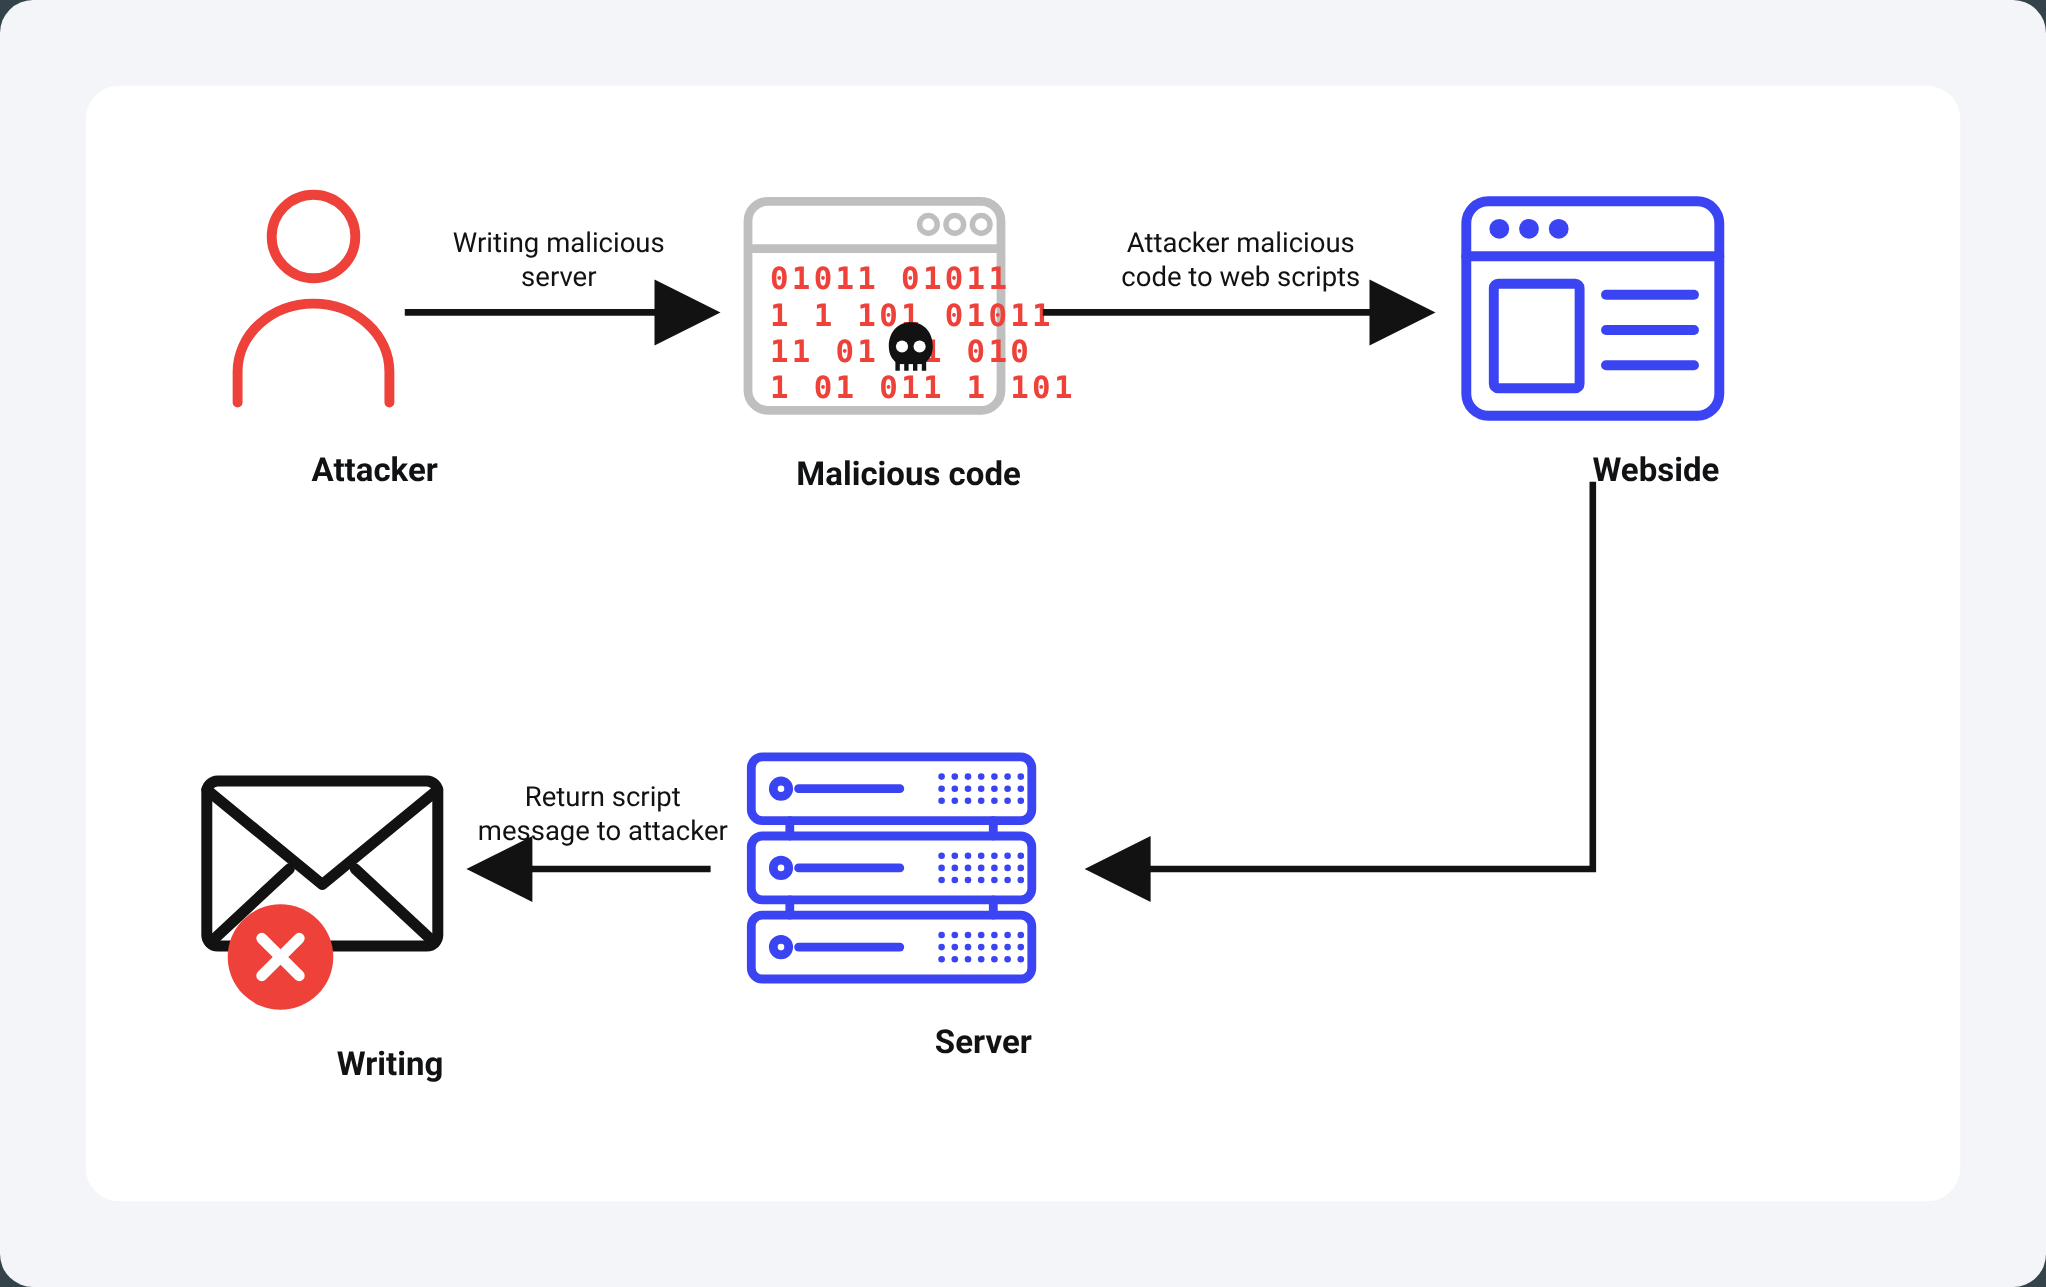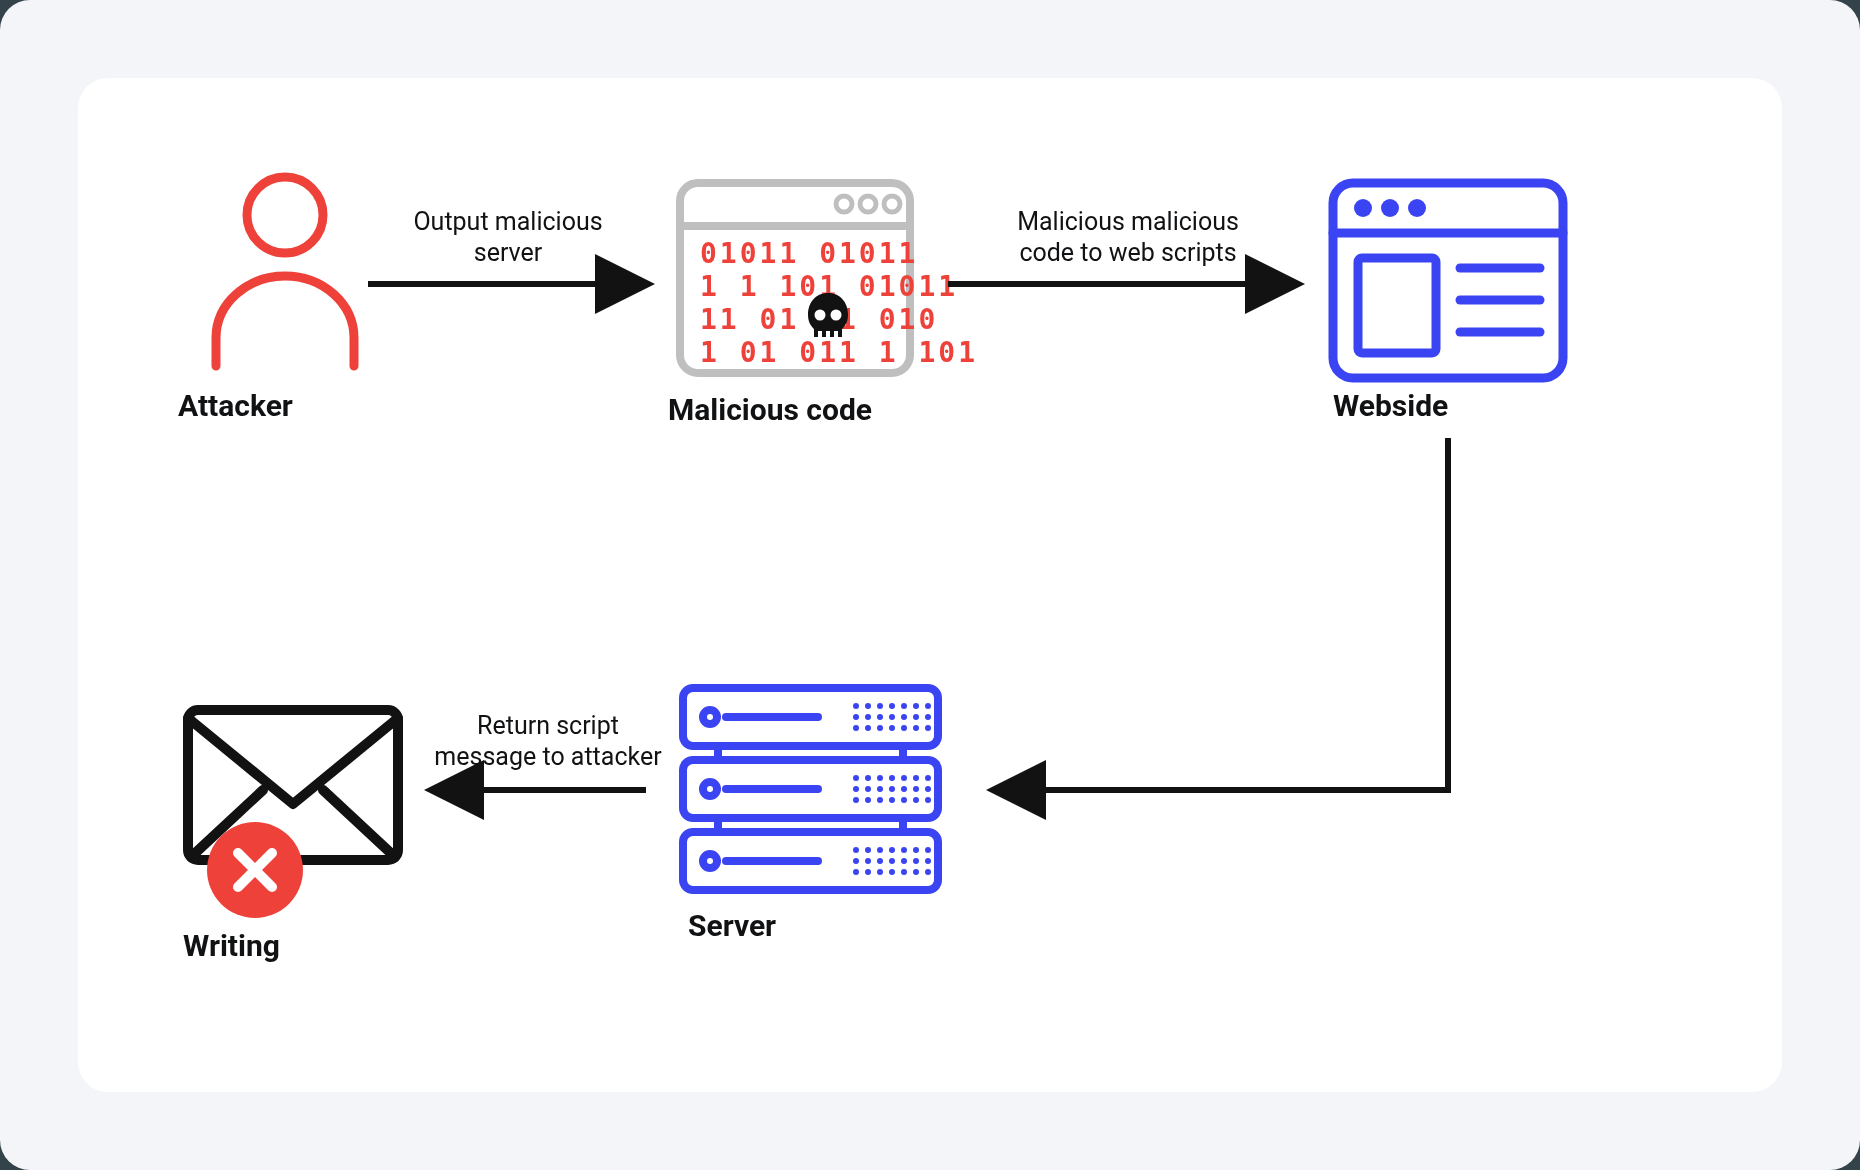--- a/index.html
+++ b/index.html
@@ -23,21 +23,22 @@
     width: 100%;
     height: 100%;
     background: #ffffff;
     border-radius: 30px;
   }
   .node-label {
     position: absolute;
     font-size: 30px;
     font-weight: 700;
     color: #111214;
-    text-align: left;
+    text-align: right;
+    margin-top: 22px;
   }
   .arrow-label {
     position: absolute;
     font-size: 25px;
     font-weight: 400;
     color: #111214;
     text-align: center;
     line-height: 1.25;
   }
 </style>
@@ -212,26 +213,26 @@
 
     <div class="node-label" style="left:590px; top:314px; width:260px;">Malicious code</div>
 
     <div class="node-label" style="left:1255px; top:310px; width:230px;">Webside</div>
 
     <div class="node-label" style="left:610px; top:830px; width:250px;">Server</div>
 
     <div class="node-label" style="left:105px; top:850px; width:220px;">Writing</div>
 
     <div class="arrow-label" style="left:290px; top:128px; width:280px;">
-      <span>Output malicious</span><br>
+      <span>Writing malicious</span><br>
       <span>server</span>
     </div>
 
     <div class="arrow-label" style="left:890px; top:128px; width:320px;">
-      <span>Malicious malicious</span><br>
+      <span>Attacker malicious</span><br>
       <span>code to web scripts</span>
     </div>
 
 
     <div class="arrow-label" style="left:340px; top:632px; width:260px;">
       <span>Return script</span><br>
       <span>message to attacker</span>
     </div>
 
   </div>

